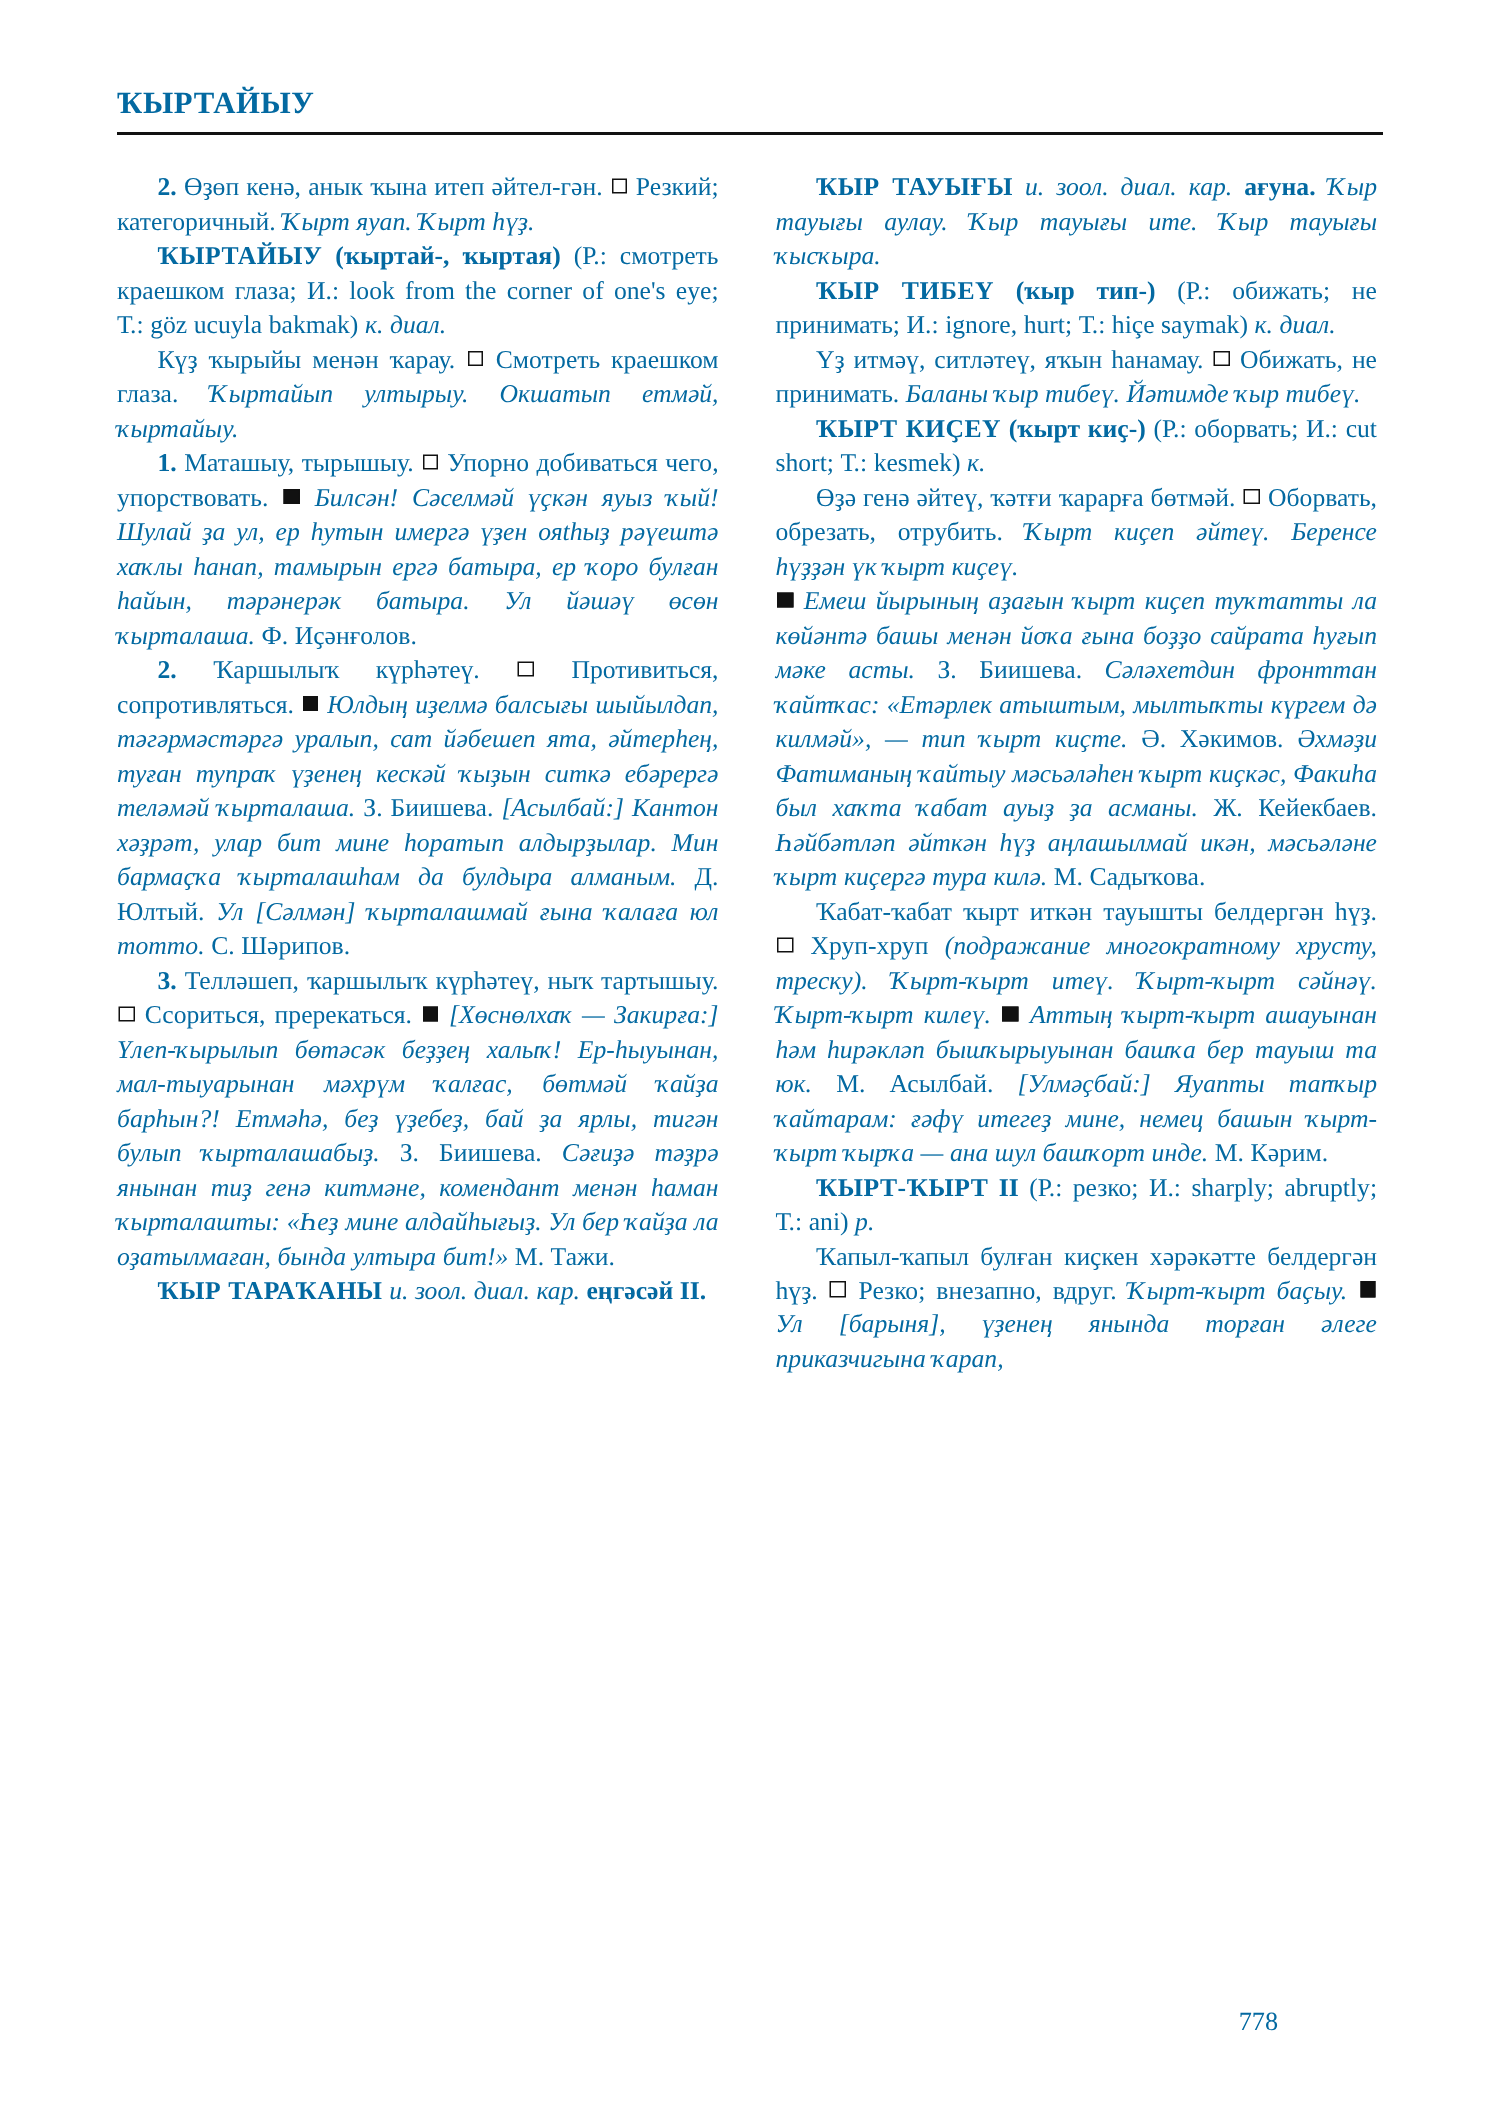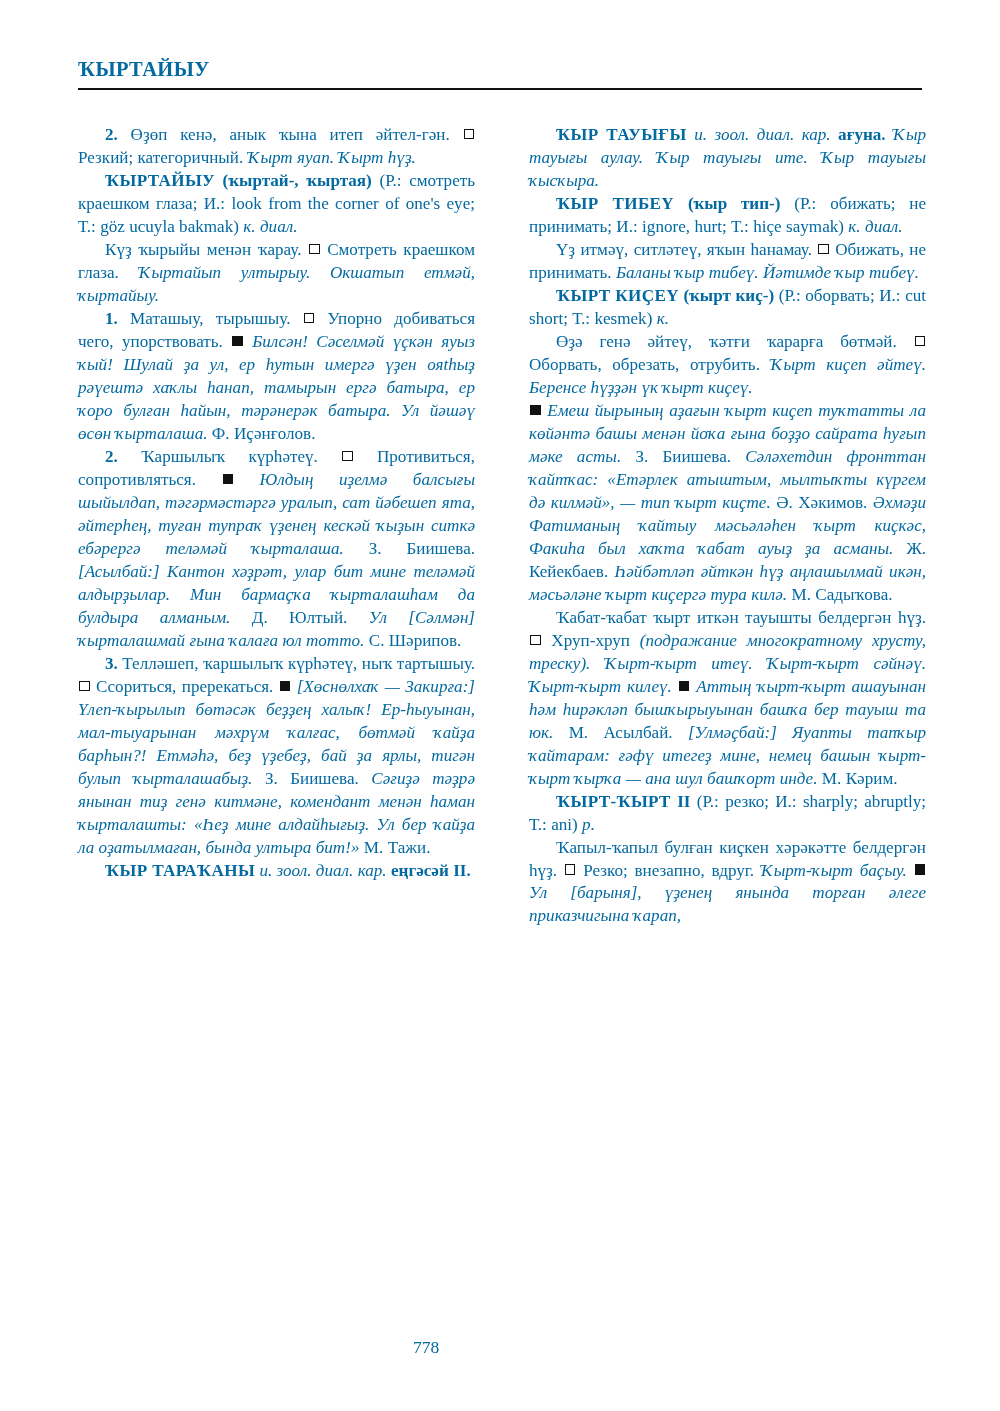--- a/index.html
+++ b/index.html
@@ -33,24 +33,24 @@
   .runhead-rule {
     margin-top: 7px;
     border-top: 2.6px solid #111111;
     width: 100%;
   }
 
   
   .columns {
     position: absolute;
     left: 78px;
-    top: 124px;
+    top: 114px;
     width: 848px;
     display: flex;
-    gap: 54px;
+    gap: 38px;
   }
   .col {
     width: 401px;
   }
 
   
   p.e {
     margin: 0;
     font-size: 17.1px;
     line-height: 1.345;
@@ -81,21 +81,21 @@
   }
   .sq-open { border: 1.5px solid #111111; background: transparent; }
   .sq-fill { background: #111111; border: 1.5px solid #111111; }
 
   
   .folio {
     position: absolute;
     left: 0;
     top: 1337px;
     width: 852px;
-    text-align: center;
+    text-align: right;
     font-size: 17.5px;
   }
 </style>
 </head>
 <body>
 
 <div class="page">
 
   <div class="runhead">
     <div class="runhead-title">ҠЫРТАЙЫУ</div>
@@ -139,21 +139,21 @@
       </p>
 
       <p class="e">
         <b>2.</b>
         <span>Ҡаршылыҡ күрһәтеү.</span>
         <span class="sq-open"></span>
         <span>Противиться, сопротивляться.</span>
         <span class="sq-fill"></span>
         <i>Юлдың иҙелмә балсығы шыйылдап, тәгәрмәстәргә уралып, сат йәбешеп ята, әйтерһең, туған тупраҡ үҙенең кескәй ҡыҙын ситкә ебәрергә теләмәй ҡырталаша.</i>
         <span>З. Биишева.</span>
-        <i>[Асылбай:] Кантон хәҙрәт, улар бит мине теләмәй алдырҙылар. Мин бармаҫҡа ҡырталашһам да булдыра алманым.</i>
+        <i>[Асылбай:] Кантон хәҙрәт, улар бит мине һоратып алдырҙылар. Мин бармаҫҡа ҡырталашһам да булдыра алманым.</i>
         <span>Д. Юлтый.</span>
         <i>Ул [Сәлмән] ҡырталашмай ғына ҡалаға юл тотто.</i>
         <span>С. Шәрипов.</span>
       </p>
 
       <p class="e">
         <b>3.</b>
         <span>Телләшеп, ҡаршылыҡ күрһәтеү, ныҡ тартышыу.</span>
         <span class="sq-open"></span>
         <span>Ссориться, пререкаться.</span>

